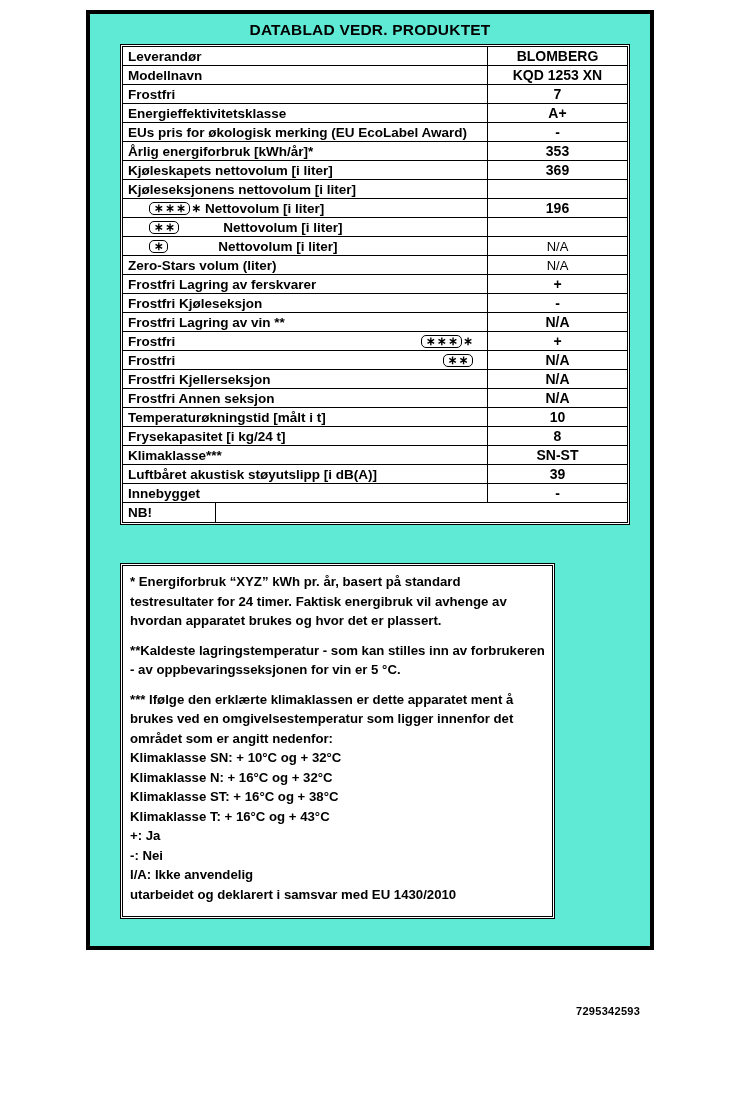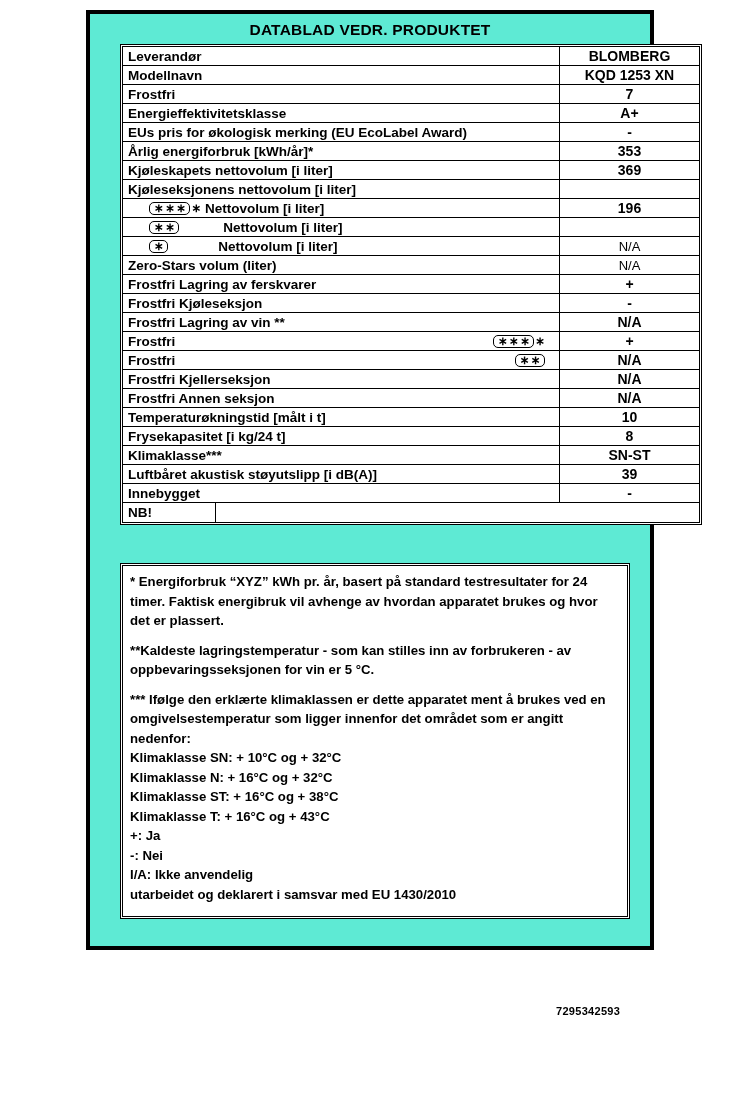--- a/index.html
+++ b/index.html
@@ -28,21 +28,21 @@
   }
 
   
   .dbl {
     border: 1px solid #000;
     padding: 1px;
     background: #fff;
   }
   .dbl-inner { border: 1px solid #000; background: #fff; }
 
-  .datatable { position: absolute; left: 30px; top: 30px; width: 582px; }
+  .datatable { position: absolute; left: 30px; top: 30px; width: 510px; }
 
   .row {
     display: flex;
     height: 19px;
     border-bottom: 1px solid #000;
     align-items: stretch;
   }
   .row:last-child { border-bottom: none; text-align: center; }
 
   .cell-label {
@@ -92,28 +92,28 @@
     width: 93px;
     border-right: 1px solid #000;
     display: flex;
     align-items: center;
     padding-left: 5px;
     font-weight: bold;
     font-size: 13.5px;
   }
   .nb-rest { flex: 1; }
 
-  .footbox { position: absolute; left: 30px; top: 549px; width: 510px; }
+  .footbox { position: absolute; left: 30px; top: 549px; width: 435px; }
   .foot-inner { padding: 6px 7px; font-weight: bold; font-size: 13.2px; line-height: 19.5px; min-height: 352px; }
   .foot-inner p { margin-bottom: 10px; }
   .foot-inner p.last { margin-bottom: 0; }
 
   .doc-code {
     position: absolute;
-    left: 556px; top: 1005px;
+    left: 576px; top: 1005px;
     font-weight: bold;
     font-size: 11px;
     letter-spacing: 0.3px;
   }
 </style>
 </head>
 <body>
 
 <div class="frame">
 

